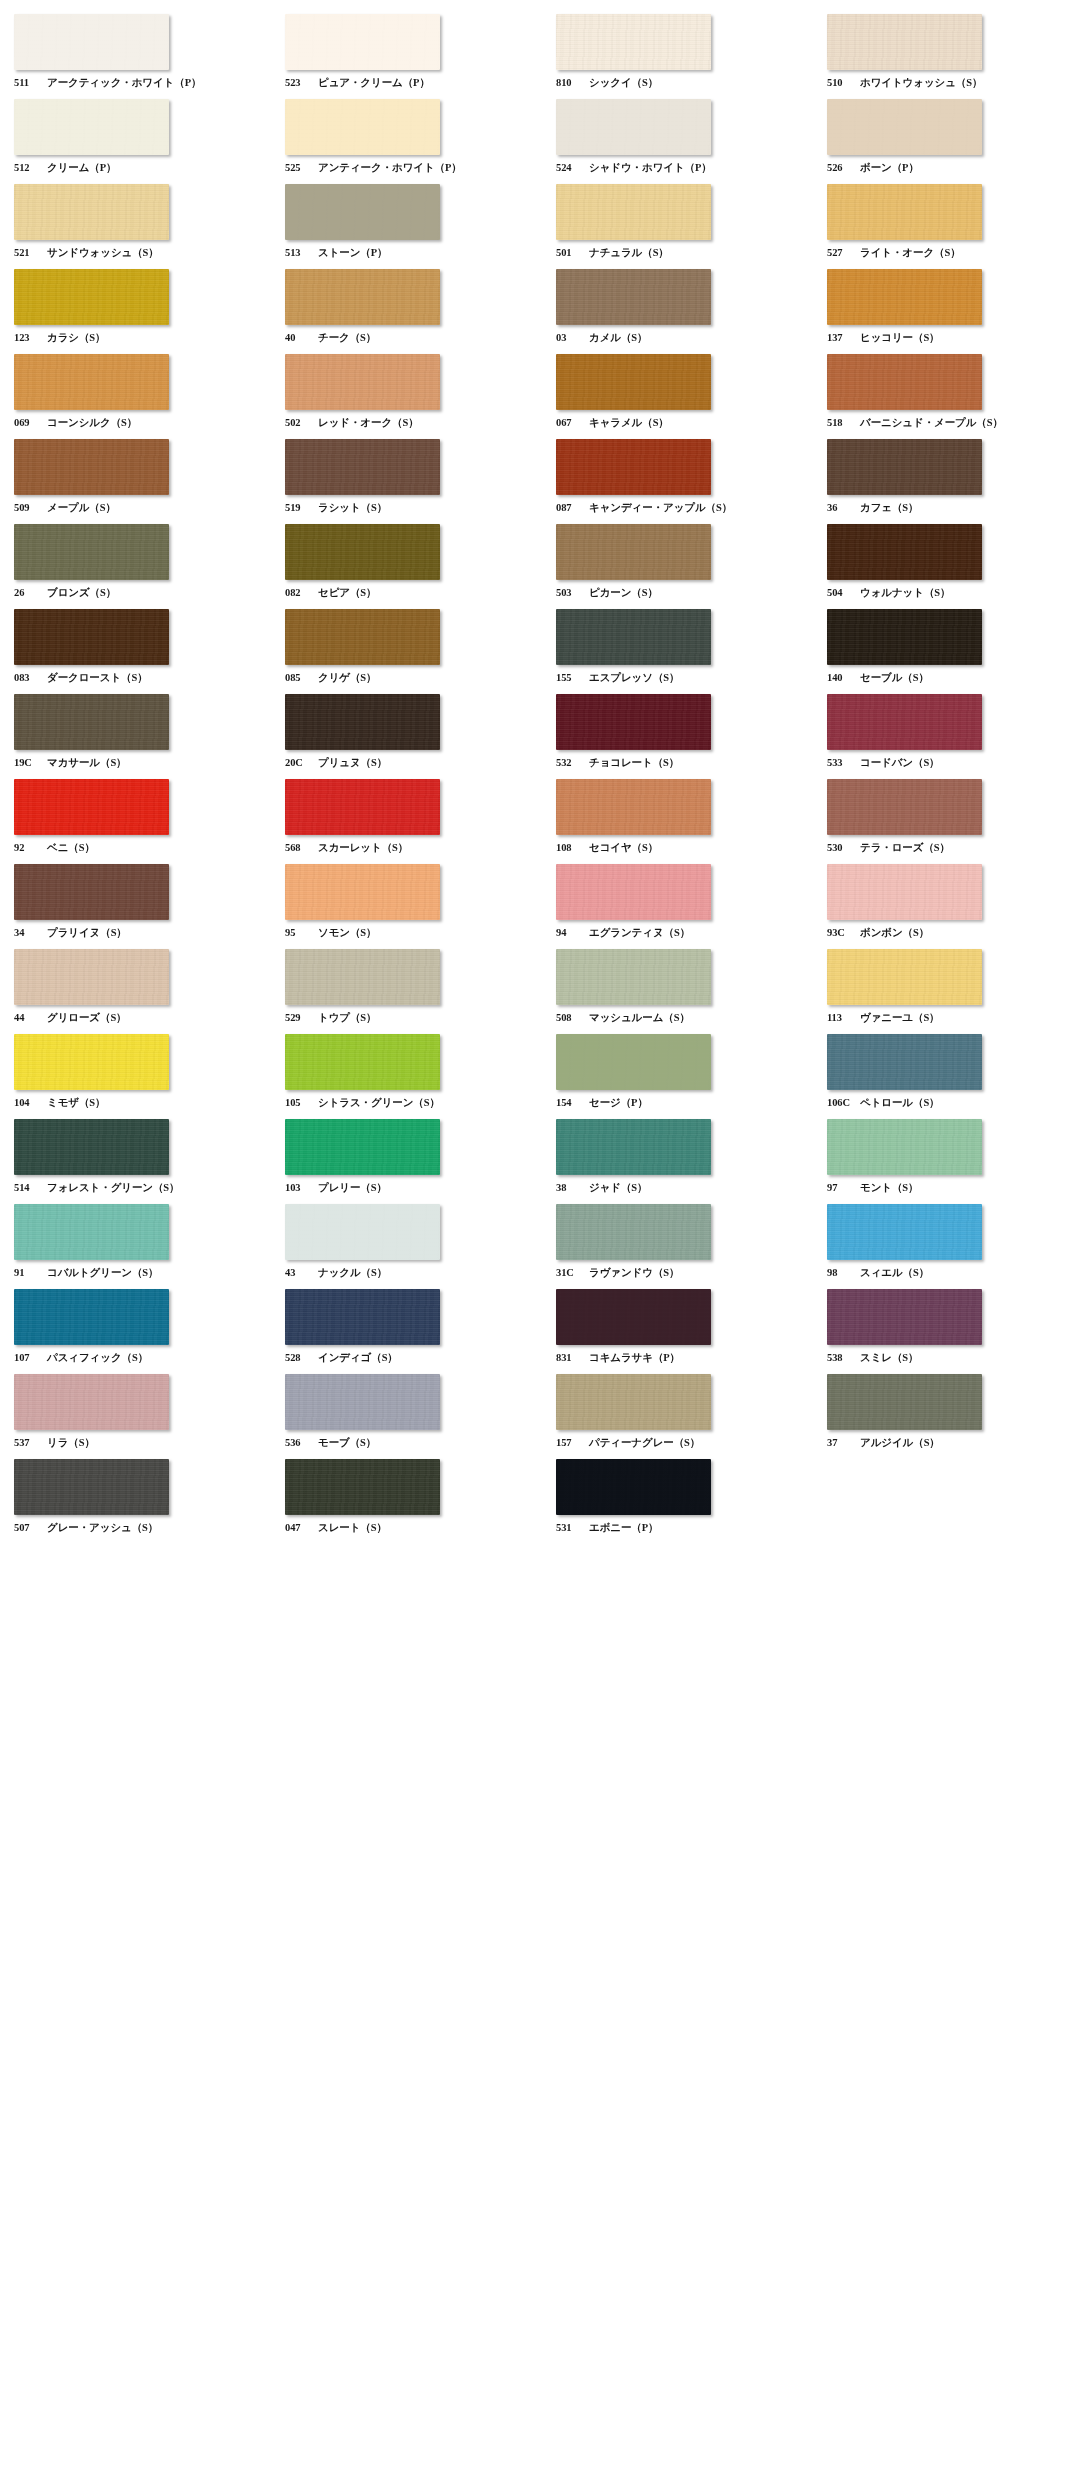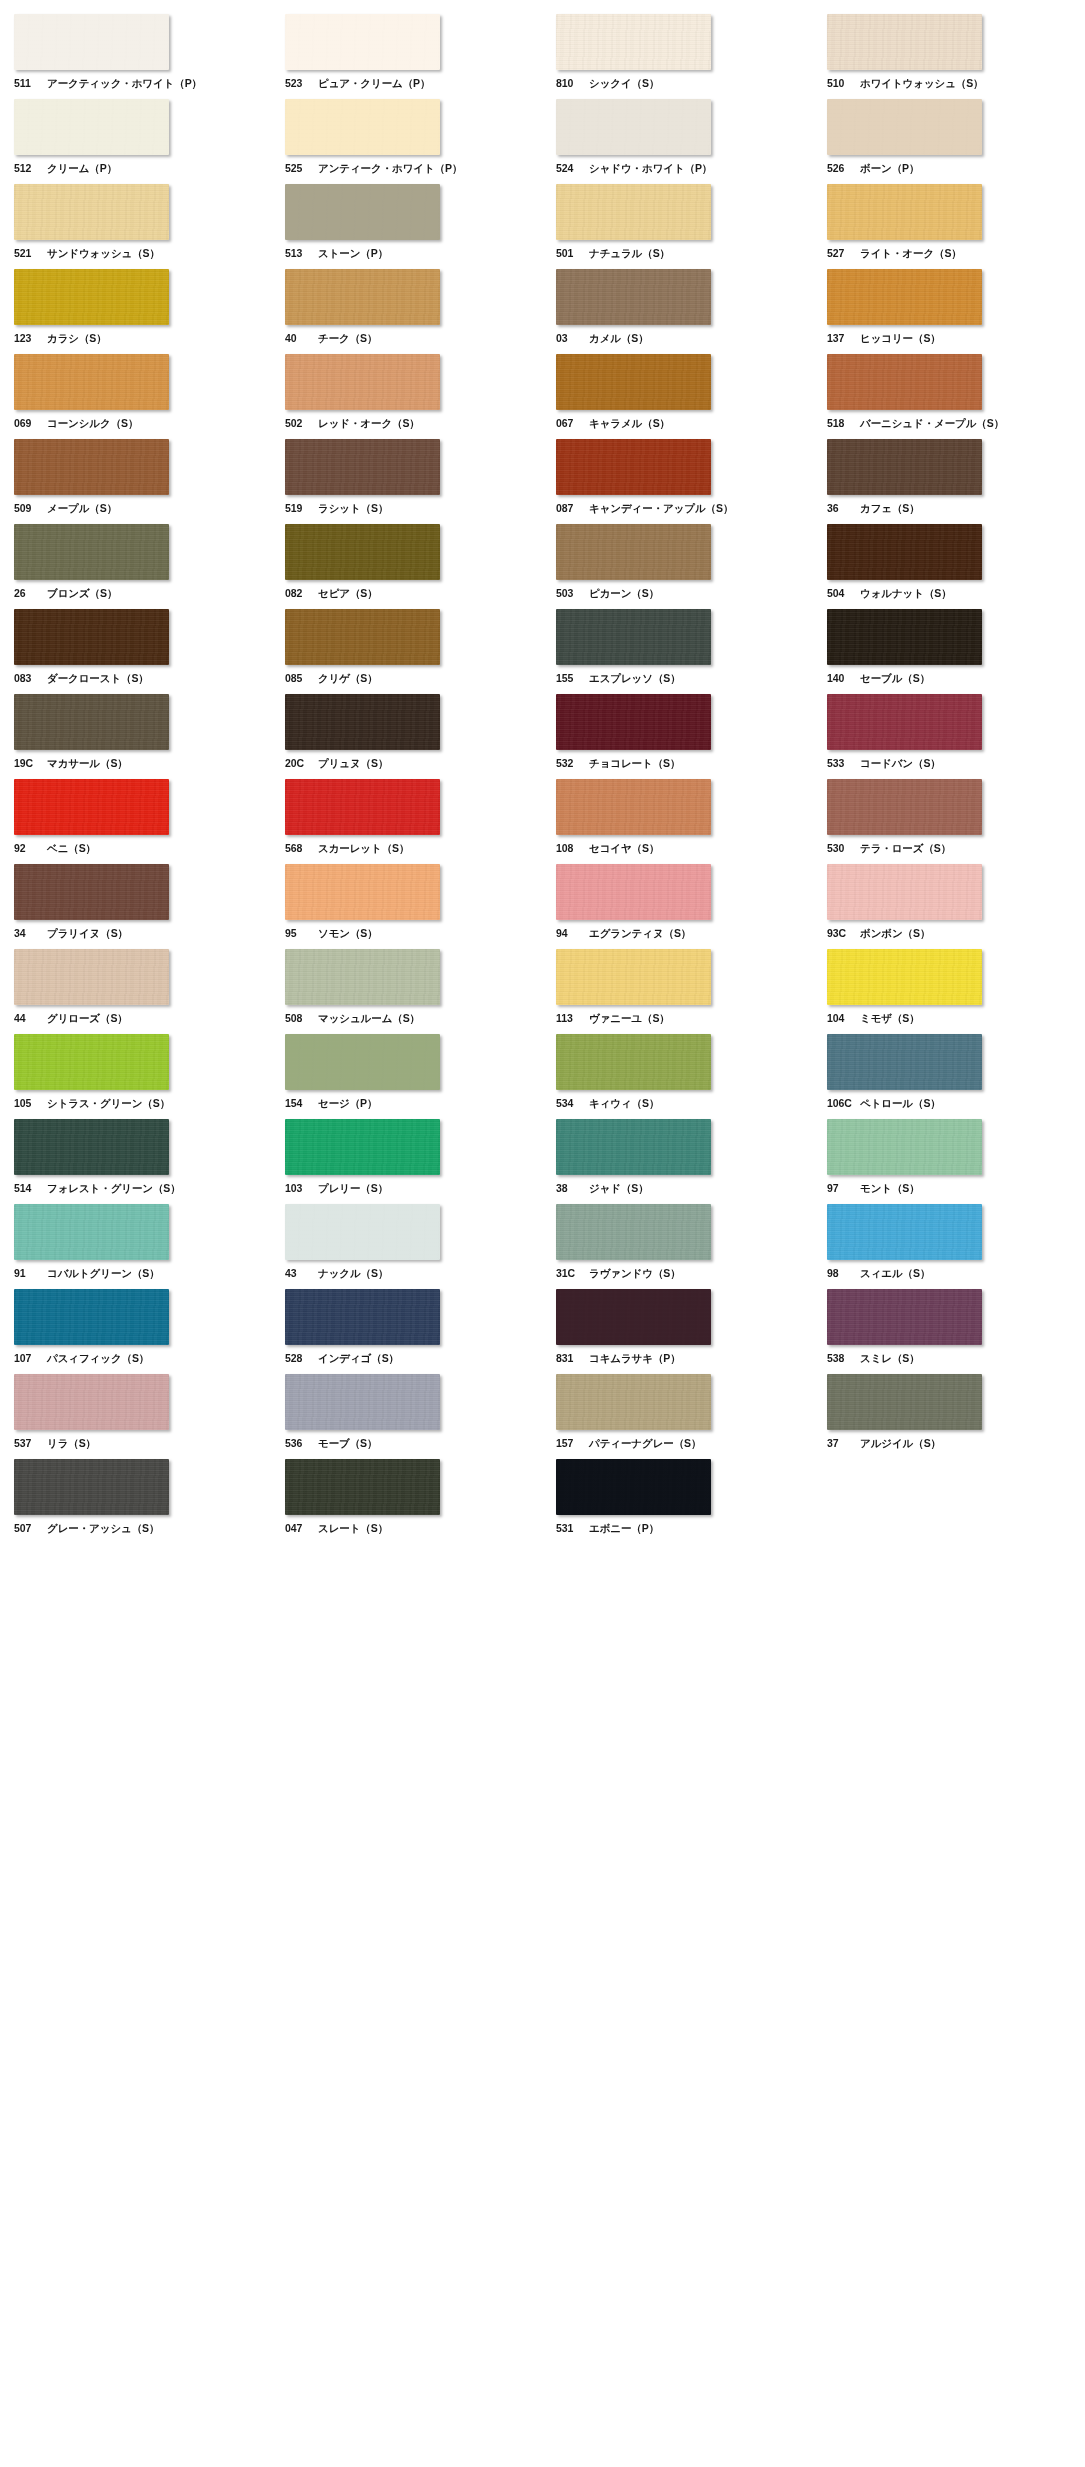--- a/index.html
+++ b/index.html
@@ -8,20 +8,21 @@
     background: #ffffff;
     font-family: "Liberation Sans", "DejaVu Sans", sans-serif;
   }
   body { padding: 14px 0 20px 0; }
 
   #swatch-grid {
     display: grid;
     grid-template-columns: repeat(4, 271px);
     width: 1085px;
     justify-content: start;
+    font-family: Liberation Serif, serif;
   }
 
   .swatch-cell {
     width: 271px;
     padding: 0 0 0 14px;
     margin-bottom: 9px;
     position: relative;
   }
 
   .chip {
@@ -400,20 +401,27 @@
       <div class="caption"><span class="code">93C</span><span class="cname">ボンボン（S）</span></div>
     </div>
     <div class="swatch-cell">
       <div class="chip" style="background: rgb(220, 195, 172);">
         <div class="grain"></div>
         <div class="grain2"></div>
       </div>
       <div class="caption"><span class="code">44</span><span class="cname">グリローズ（S）</span></div>
     </div>
     <div class="swatch-cell">
+      <div class="chip" style="background: rgb(195, 189, 166);">
+        <div class="grain"></div>
+        <div class="grain2"></div>
+      </div>
+      <div class="caption"><span class="code">529</span><span class="cname">トウプ（S）</span></div>
+    </div>
+    <div class="swatch-cell">
       <div class="chip" style="background: rgb(182, 191, 164);">
         <div class="grain"></div>
         <div class="grain2"></div>
       </div>
       <div class="caption"><span class="code">508</span><span class="cname">マッシュルーム（S）</span></div>
     </div>
     <div class="swatch-cell">
       <div class="chip" style="background: rgb(242, 210, 119);">
         <div class="grain"></div>
         <div class="grain2"></div>
@@ -433,27 +441,20 @@
         <div class="grain2"></div>
       </div>
       <div class="caption"><span class="code">105</span><span class="cname">シトラス・グリーン（S）</span></div>
     </div>
     <div class="swatch-cell">
       <div class="chip smooth" style="background: rgb(154, 171, 126);">
         <div class="grain"></div>
         <div class="grain2"></div>
       </div>
       <div class="caption"><span class="code">154</span><span class="cname">セージ（P）</span></div>
-    </div>
-    <div class="swatch-cell">
-      <div class="chip" style="background: rgb(144, 166, 76);">
-        <div class="grain"></div>
-        <div class="grain2"></div>
-      </div>
-      <div class="caption"><span class="code">534</span><span class="cname">キィウィ（S）</span></div>
     </div>
     <div class="swatch-cell">
       <div class="chip" style="background: rgb(77, 116, 131);">
         <div class="grain"></div>
         <div class="grain2"></div>
       </div>
       <div class="caption"><span class="code">106C</span><span class="cname">ペトロール（S）</span></div>
     </div>
     <div class="swatch-cell">
       <div class="chip" style="background: rgb(47, 74, 65);">

